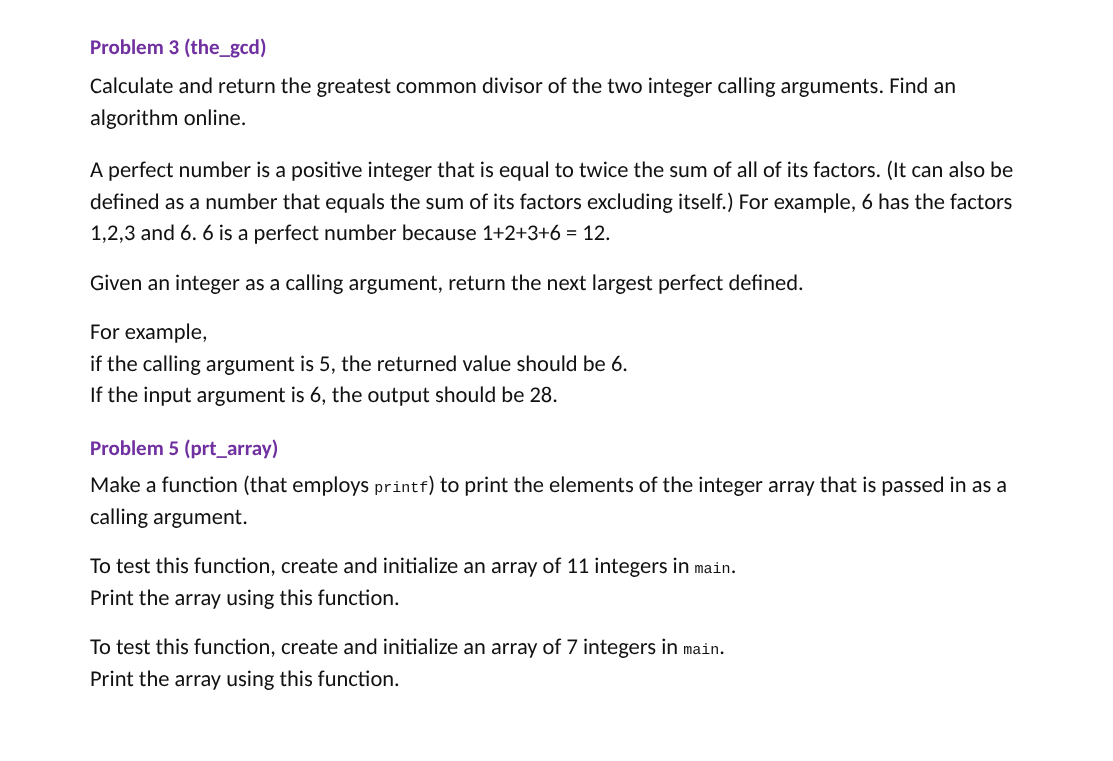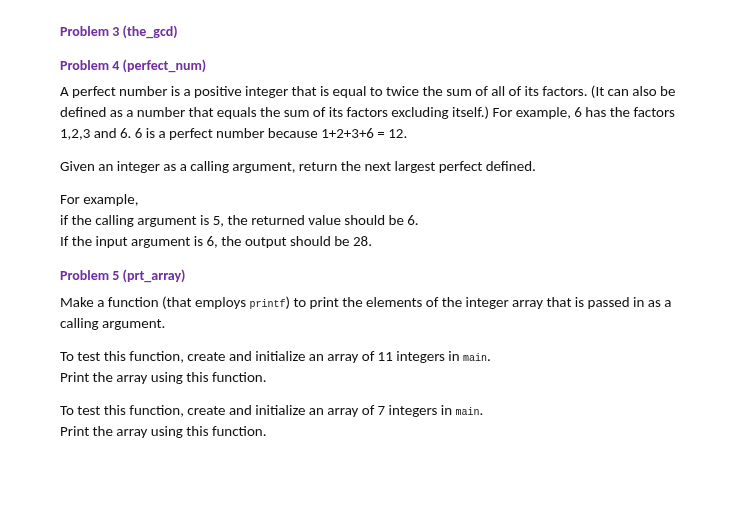--- a/index.html
+++ b/index.html
@@ -33,24 +33,24 @@
     .code {
       font-family: Liberation Mono, monospace;
       font-size: 10px;
     }
   </style>
 </head>
 <body>
 
 <div class="section">
   <div class="heading">Problem 3 (the_gcd)</div>
+  <div class="para">Calculate and return the greatest common divisor of the two integer calling arguments. Find an algorithm online.</div>
 </div>
 
 <div class="section">
-  <div class="heading">Problem 4 (perfect_num)</div>
   <div class="para">A perfect number is a positive integer that is equal to twice the sum of all of its factors. (It can also be defined as a number that equals the sum of its factors excluding itself.) For example, 6 has the factors 1,2,3 and 6. 6 is a perfect number because 1+2+3+6 = 12.</div>
   <div class="para">Given an integer as a calling argument, return the next largest perfect defined.</div>
   <div class="para">For example,<br>if the calling argument is 5, the returned value should be 6.<br>If the input argument is 6, the output should be 28.</div>
 </div>
 
 <div class="section">
   <div class="heading">Problem 5 (prt_array)</div>
   <div class="para">Make a function (that employs <span class="code">printf</span>) to print the elements of the integer array that is passed in as a calling argument.</div>
   <div class="para">To test this function, create and initialize an array of 11 integers in <span class="code">main</span>.<br>Print the array using this function.</div>
   <div class="para">To test this function, create and initialize an array of 7 integers in <span class="code">main</span>.<br>Print the array using this function.</div>

